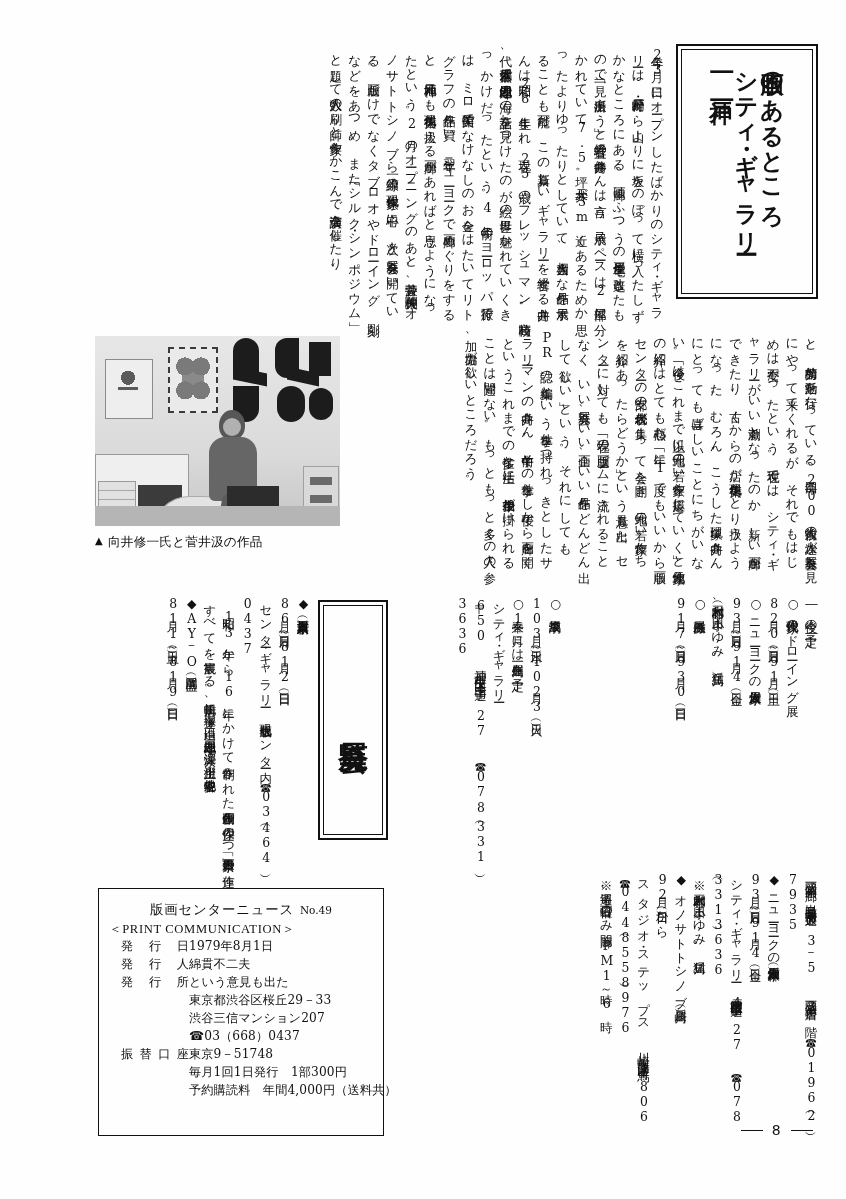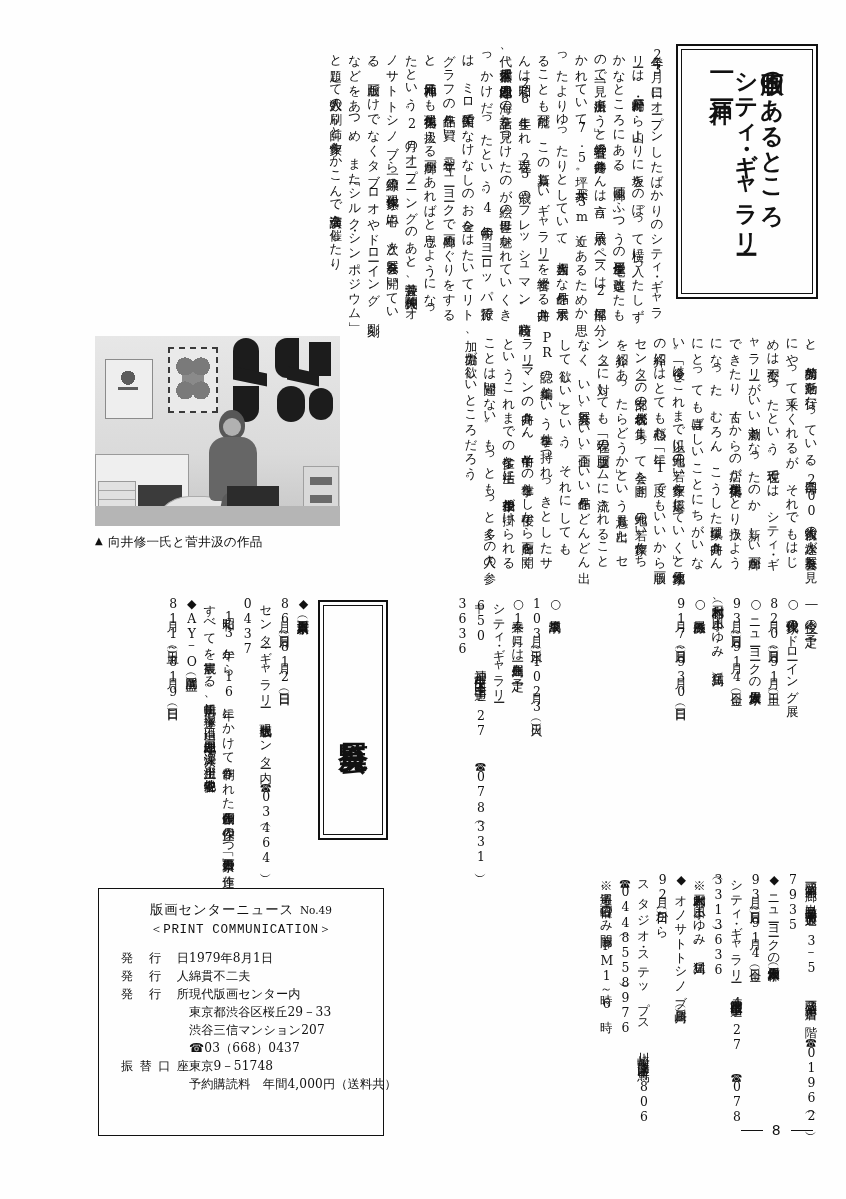--- a/index.html
+++ b/index.html
@@ -199,22 +199,22 @@
     position:absolute;left:98px;top:888px;width:286px;height:248px;
     border:1px solid #111;box-sizing:border-box;
     padding:12px 10px 8px 10px;
     font-size:12.2px;
   }
   #colophon .chead{
     text-align:center;font-size:13.4px;letter-spacing:0.06em;margin-bottom:2px;white-space:nowrap;
   }
   #colophon .chead .no{font-size:10.5px;letter-spacing:0;margin-left:6px;}
   #colophon .csub{
-    text-align:center;font-family:Liberation Mono, monospace;
-    font-size:12.6px;letter-spacing:0.05em;margin-bottom:12px;white-space:nowrap;
+    text-align:left;font-family:Liberation Serif, serif;
+    font-size:12.6px;letter-spacing:0.05em;white-space:nowrap;
   }
   #colophon .row{display:flex;margin-bottom:1px;white-space:nowrap;}
   #colophon .lbl{
     width:80px;flex:none;display:flex;justify-content:space-between;
     letter-spacing:0;padding-left:12px;box-sizing:border-box;
   }
   #colophon .lbl span{display:inline-block;}
   #colophon .val{letter-spacing:0.01em;}
   #colophon .row.cont .lbl{visibility:hidden;}
 
@@ -346,21 +346,21 @@
             <span>人</span>
           </div>
           <div class="val">綿貫不二夫</div>
         </div>
         <div class="row">
           <div class="lbl">
             <span>発</span>
             <span>行</span>
             <span>所</span>
           </div>
-          <div class="val">現代版画センター内</div>
+          <div class="val">という意見も出た</div>
         </div>
         <div class="row cont">
           <div class="lbl">
             <span>発</span>
             <span>行</span>
             <span>所</span>
           </div>
           <div class="val">東京都渋谷区桜丘29－33</div>
         </div>
         <div class="row cont">
@@ -388,20 +388,29 @@
           </div>
           <div class="val">東京9－51748</div>
         </div>
         <div class="row">
           <div class="lbl" style="visibility: hidden;">
             <span></span>
             <span></span>
             <span></span>
             <span></span>
           </div>
+          <div class="val">毎月1回1日発行　1部300円</div>
+        </div>
+        <div class="row">
+          <div class="lbl" style="visibility: hidden;">
+            <span></span>
+            <span></span>
+            <span></span>
+            <span></span>
+          </div>
           <div class="val">予約購読料　年間4,000円（送料共）</div>
         </div>
       </div>
   </div>
 
   <div id="page-number"><span class="dash"></span><span class="num">8</span><span class="dash"></span></div>
 
 </div>
 
 </body></html>

